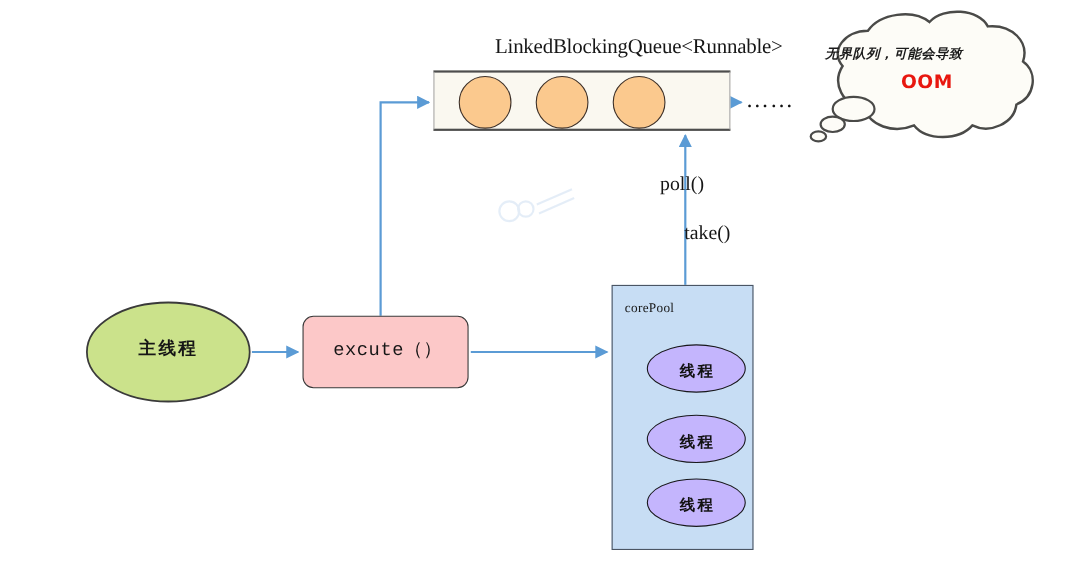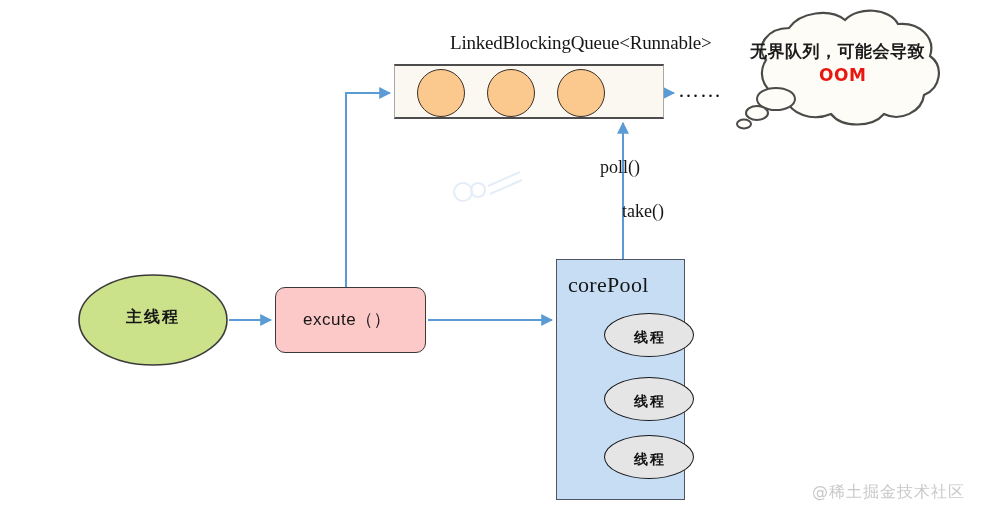--- a/index.html
+++ b/index.html
@@ -26,21 +26,21 @@
   }
 
   
   .txt {
     position: absolute;
     white-space: nowrap;
     color: #161616;
     line-height: 1;
   }
   .serif { font-family: "Liberation Serif", "DejaVu Serif", serif; }
-  .mono  { font-family: Liberation Sans, sans-serif; }
+  .mono  { font-family: Liberation Mono, monospace; }
   .cjk   { font-family: "DejaVu Sans", "Liberation Sans", sans-serif; }
 
   
   #queue-title {
     left: 405px;
     top: 33px;
     font-size: 19px;
     letter-spacing: -0.2px;
     margin-left: 45px;
   }
@@ -79,24 +79,25 @@
     top: 80px;
     font-size: 21px;
     letter-spacing: 1px;
     color: #111;
   }
 
   
   #cloud-line1 {
     left: 750px;
     top: 43px;
-    font-size: 17px;
+    font-size: 12px;
     font-weight: bold;
     color: #1b1b1b;
     letter-spacing: 0.5px;
+    font-style: italic;
   }
   #cloud-line2 {
     left: 819px;
     top: 67px;
     font-size: 17px;
     font-weight: bold;
     color: #e8170f;
     letter-spacing: 0.5px;
     text-align: right;
   }
@@ -149,30 +150,30 @@
     top: 259px;
     width: 129px;
     height: 241px;
     background: #c7ddf4;
     border: 1.6px solid #4b5563;
     box-sizing: border-box;
   }
   #corepool-title {
     left: 568px;
     top: 274px;
-    font-size: 22px;
+    font-size: 12px;
     letter-spacing: 0.3px;
   }
   .thread-ellipse {
     position: absolute;
-    left: 604px;
+    left: 588px;
     width: 90px;
     height: 44px;
     border-radius: 50%;
-    background: #e5e5e5;
+    background: #c4b5fd;
     border: 1.5px solid #18181b;
     box-sizing: border-box;
   }
   #thread-1 { top: 313px; }
   #thread-2 { top: 377px; }
   #thread-3 { top: 435px; }
   .thread-label {
     position: absolute;
     width: 90px;
     text-align: center;
@@ -268,15 +269,14 @@
   <div id="thread-1" class="thread-ellipse">
     <div class="thread-label cjk">线程</div>
   </div>
   <div id="thread-2" class="thread-ellipse">
     <div class="thread-label cjk">线程</div>
   </div>
   <div id="thread-3" class="thread-ellipse">
     <div class="thread-label cjk">线程</div>
   </div>
 
-  <div id="watermark-brand" class="txt cjk">@稀土掘金技术社区</div>
 
 </div>
 
 </body></html>

